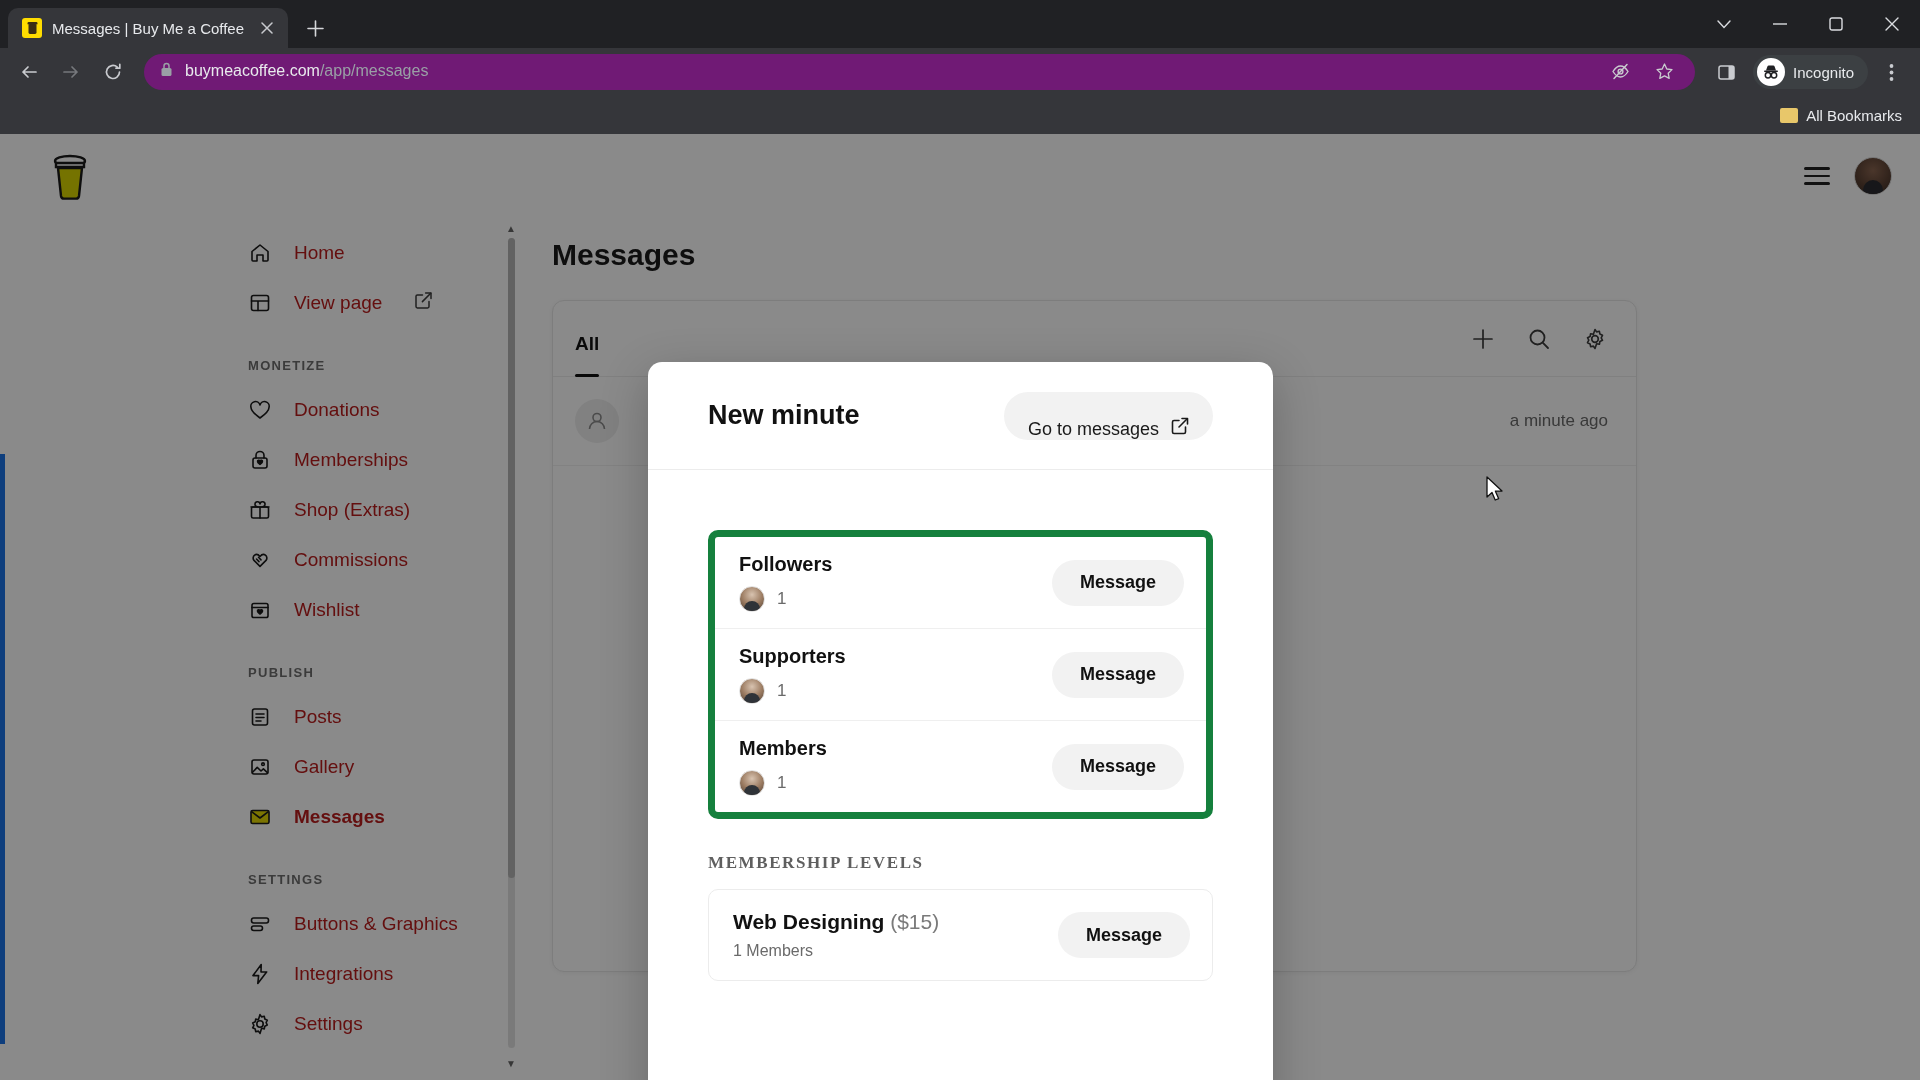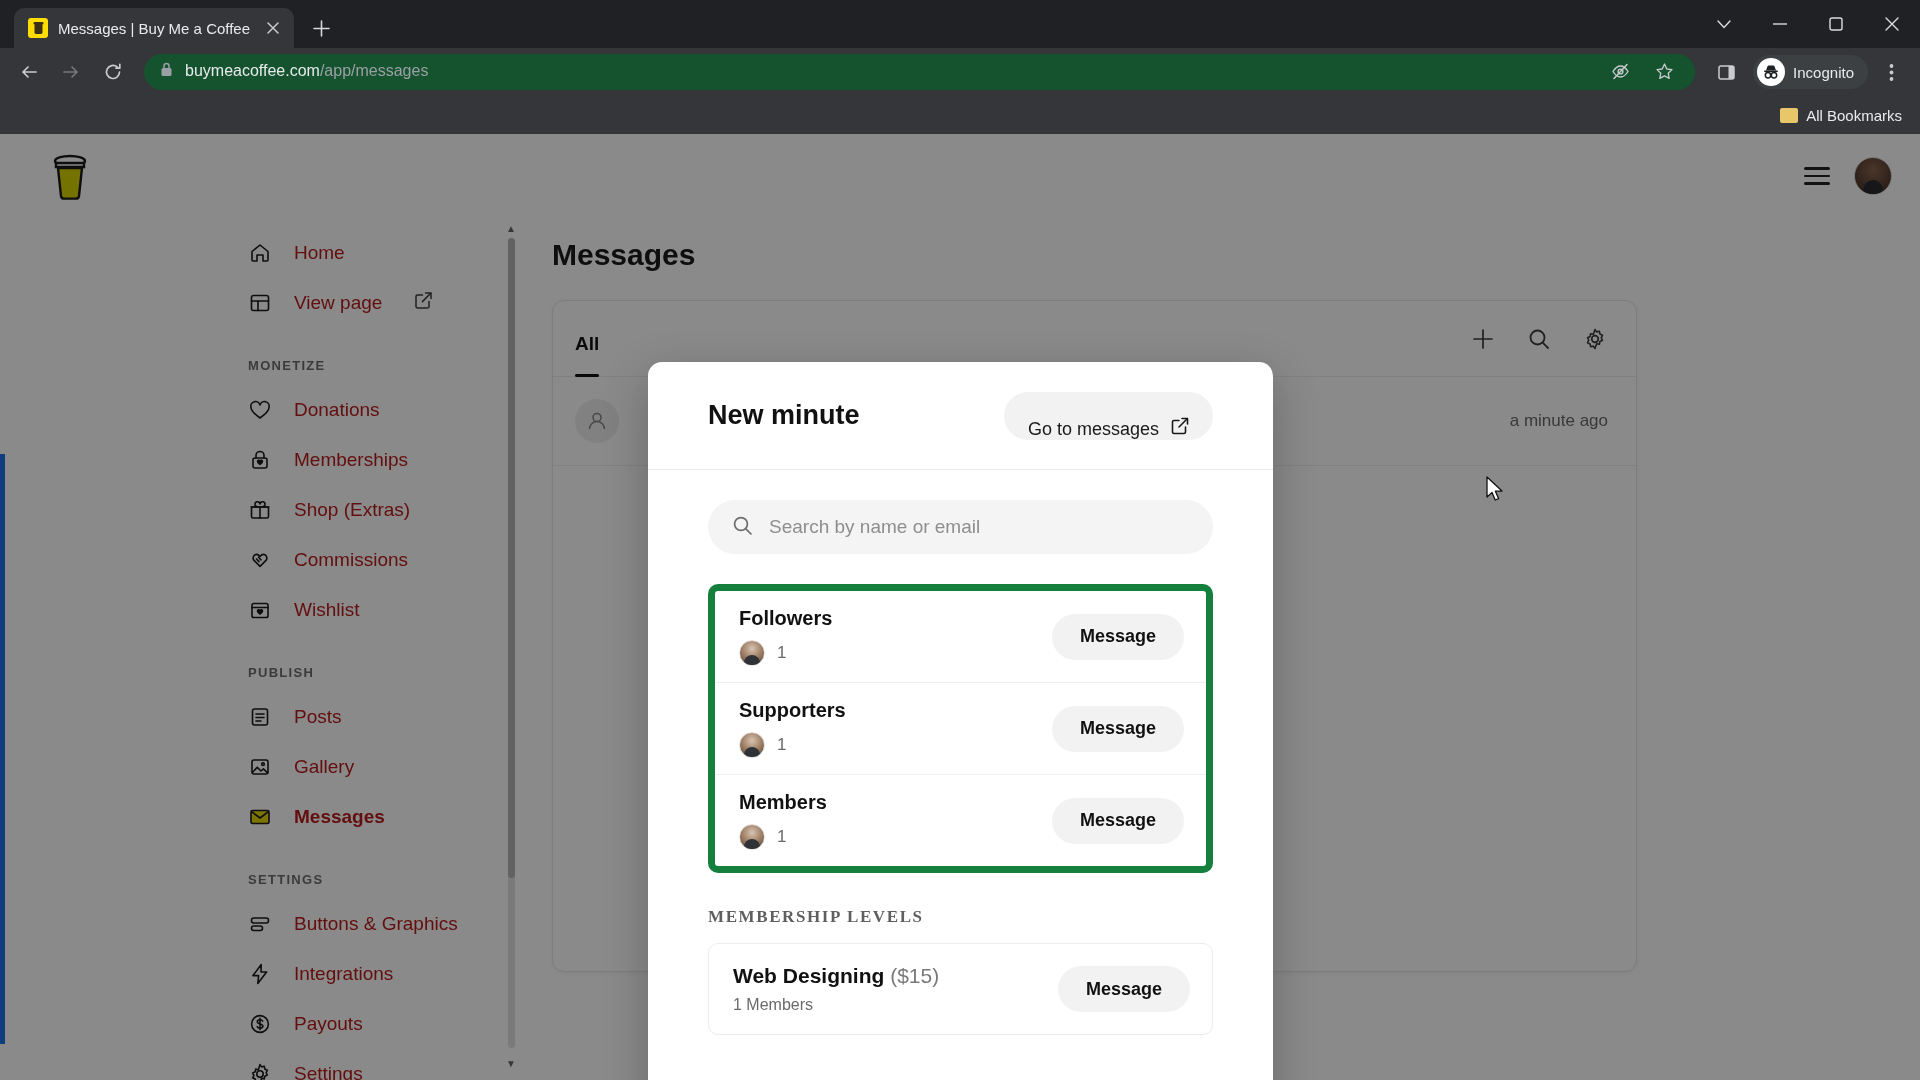--- a/index.html
+++ b/index.html
@@ -8,21 +8,21 @@
     overflow: hidden;
     font-family: "Liberation Sans", sans-serif;
     background: #ffffff;
   }
 
   
   .browser { width: 1920px; height: 1080px; position: relative; }
 
   .tabstrip {
     height: 48px; background: #202124;
-    display: flex; align-items: flex-end; padding-left: 14px;
+    display: flex; align-items: flex-end; padding-left: 8px;
     position: relative;
   }
   .tab {
     display: flex; align-items: center; gap: 10px;
     height: 40px; min-width: 280px; max-width: 320px;
     background: #35363a; border-radius: 10px 10px 0 0;
     padding: 0 10px 0 14px;
   }
   .tab-favicon {
     width: 20px; height: 20px; border-radius: 3px;
@@ -57,21 +57,21 @@
     height: 48px; background: #35363a;
     display: flex; align-items: center; padding: 0 10px; gap: 4px;
   }
   .tb-icon {
     width: 38px; height: 38px; border-radius: 50%;
     display: flex; align-items: center; justify-content: center;
     color: #c9cbcf; flex: none;
   }
   .tb-icon.dim { color: #76787c; }
   .omnibox {
-    flex: 1; height: 36px; background: #14532d; border-radius: 18px;
+    flex: 1; height: 36px; background: #701a75; border-radius: 18px;
     display: flex; align-items: center; padding: 0 12px 2px 16px;
     margin: 0 8px; gap: 12px;
   }
   .omnibox-url { font-size: 16px; color: #e8eaed; flex: 1; white-space: nowrap; }
   .omnibox-url .path { color: #9aa0a6; }
   .omni-right { display: flex; align-items: center; gap: 6px; }
   .incognito-pill {
     display: flex; align-items: center; gap: 8px;
     background: #3c4043; border-radius: 18px; height: 34px;
     padding: 0 14px 0 4px; margin-left: 4px;
@@ -513,29 +513,20 @@
               <span class="ic">
                 <svg width="24" height="24" viewBox="0 0 24 24" fill="none" stroke="#1a1a1a" stroke-width="1.6" stroke-linecap="round" stroke-linejoin="round">
                   <path d="M13.2 2.5 L5 13.6 h5.6 L9.8 21.5 L18.6 10 H13 Z"></path>
                 </svg>
               </span>
               <span class="label">Integrations</span>
             </div>
             <div class="nav-item">
               <span class="ic">
                 <svg width="24" height="24" viewBox="0 0 24 24" fill="none" stroke="#1a1a1a" stroke-width="1.6" stroke-linecap="round" stroke-linejoin="round">
-                  <circle cx="12" cy="12" r="8.4"></circle>
-                  <path d="M14.6 9.2 a2.8 2.8 0 0 0 -2.6 -1.4 c-1.6 0 -2.7 .8 -2.7 2 0 2.8 5.6 1.4 5.6 4.3 0 1.3 -1.2 2.1 -2.9 2.1 a3 3 0 0 1 -2.8 -1.5 M12 6.3 V17.8"></path>
-                </svg>
-              </span>
-              <span class="label">Payouts</span>
-            </div>
-            <div class="nav-item">
-              <span class="ic">
-                <svg width="24" height="24" viewBox="0 0 24 24" fill="none" stroke="#1a1a1a" stroke-width="1.6" stroke-linecap="round" stroke-linejoin="round">
                   <circle cx="12" cy="12" r="3.2"></circle>
                   <path d="M12 2.6 l1.6 2.3 2.7 -.6 .5 2.7 2.5 1.2 -1.2 2.4 1.2 2.4 -2.5 1.2 -.5 2.7 -2.7 -.6 L12 21.4 l-1.6 -2.3 -2.7 .6 -.5 -2.7 -2.5 -1.2 1.2 -2.4 -1.2 -2.4 2.5 -1.2 .5 -2.7 2.7 .6 Z"></path>
                 </svg>
               </span>
               <span class="label">Settings</span>
             </div>
           </div>
         <div class="sb-arrow-top">▲</div>
         <div class="sb-scroll"></div>
         <div class="sb-arrow-bot">▼</div>
@@ -593,29 +584,20 @@
           <span>
             <svg width="18" height="18" viewBox="0 0 18 18">
                 <path d="M14.5 10 V15 a1.5 1.5 0 0 1 -1.5 1.5 H3 a1.5 1.5 0 0 1 -1.5 -1.5 V5 a1.5 1.5 0 0 1 1.5 -1.5 H8" stroke="#1a1a1a" stroke-width="1.6" fill="none" stroke-linecap="round"></path>
                 <path d="M11 1.5 H16.5 V7" stroke="#1a1a1a" stroke-width="1.6" fill="none" stroke-linecap="round" stroke-linejoin="round"></path>
                 <path d="M8 10 L16.2 1.8" stroke="#1a1a1a" stroke-width="1.6" stroke-linecap="round"></path>
               </svg>
           </span>
         </div>
       </div>
       <div class="modal-body">
-        <div class="search-box">
-          <span>
-            <svg width="21" height="21" viewBox="0 0 21 21">
-                <circle cx="9" cy="9" r="6.4" stroke="#6d6d6d" stroke-width="1.7" fill="none"></circle>
-                <path d="M13.6 13.6 L19 19" stroke="#6d6d6d" stroke-width="1.7" stroke-linecap="round"></path>
-              </svg>
-          </span>
-          <input type="text" placeholder="Search by name or email" value="" style="">
-        </div>
 
         <div class="group-card">
           <div id="groups-root">
               <div class="group-row">
                 <div>
                   <div class="group-name">Followers</div>
                   <div class="group-meta">
                     <span class="mini-avatar"></span>
                     <span class="group-count">1</span>
                   </div>

